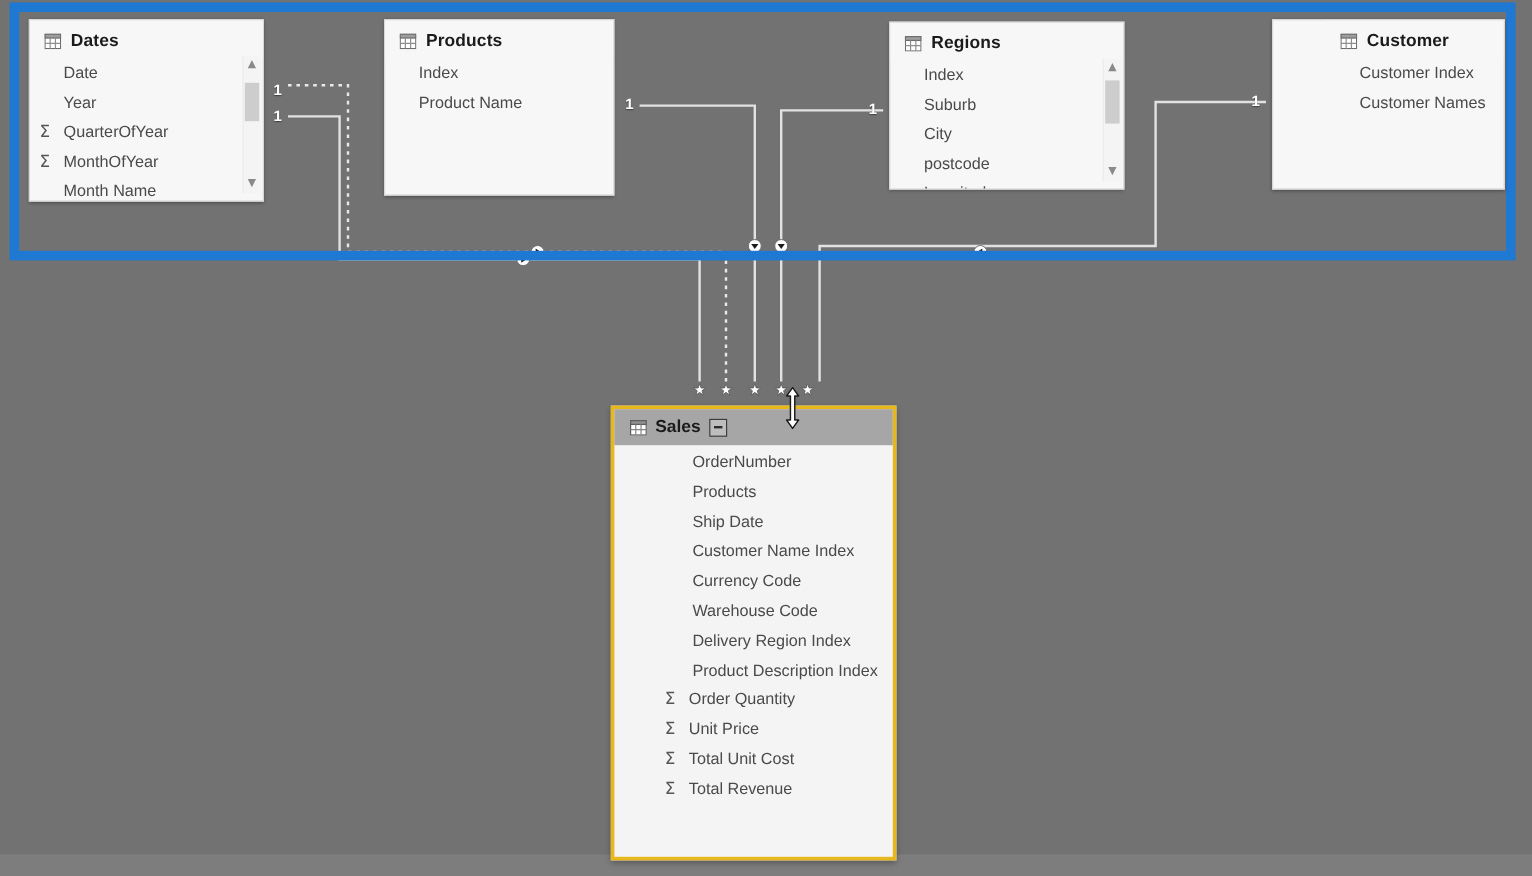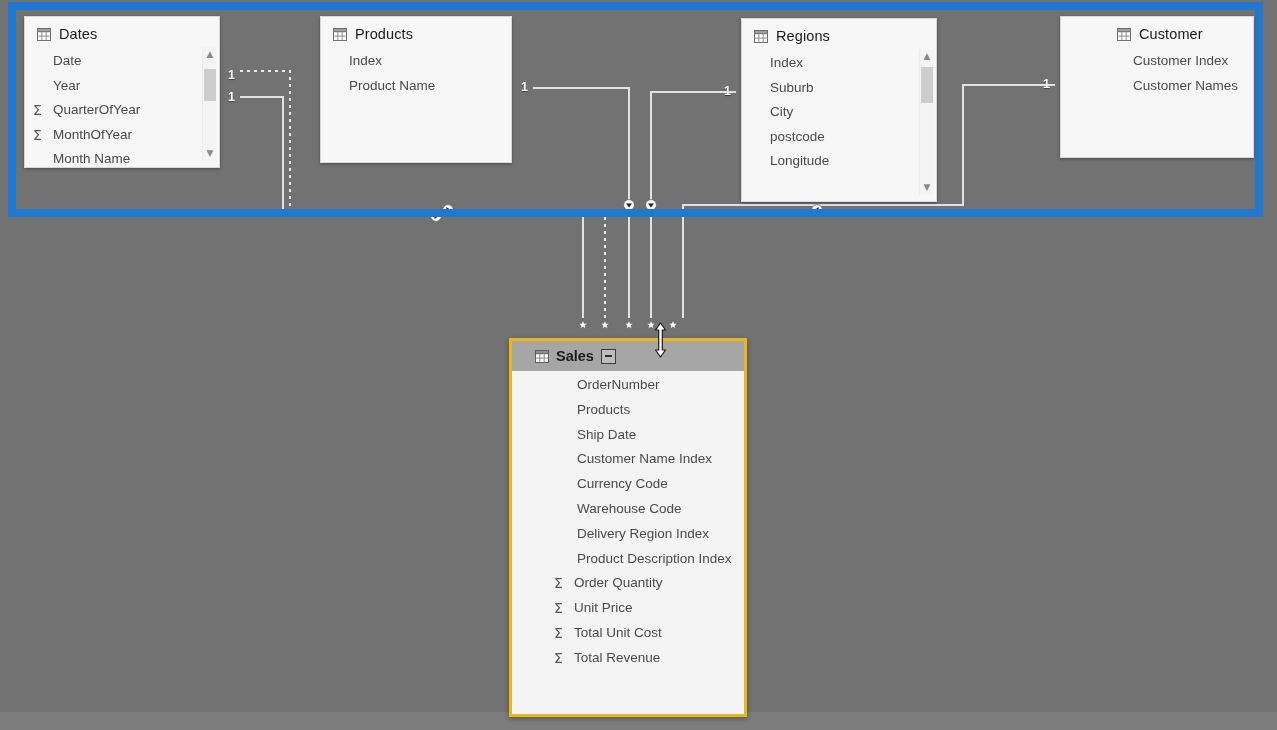--- a/index.html
+++ b/index.html
@@ -68,21 +68,21 @@
   }
   .tbl-head {
     display: flex;
     align-items: center;
     gap: 8px;
     padding: 9px 10px 7px 12px;
     background: #f7f7f7;
   }
   .tbl-head .tbl-title {
     font-size: 14.5px;
-    font-weight: normal;
+    font-weight: bold;
     color: #1b1b1b;
     letter-spacing: .1px;
     white-space: nowrap;
   }
   .grid-icon {
     width: 14px;
     height: 13px;
     flex: 0 0 auto;
     display: block;
   }
@@ -145,21 +145,21 @@
     box-sizing: border-box;
     border: 3px solid #e8b71b;
     background: #f4f4f4;
     box-shadow: 0 2px 5px rgba(0,0,0,.3);
   }
   #tbl-sales .sales-head {
     display: flex;
     align-items: center;
     gap: 7px;
     height: 30px;
-    padding: 0 10px 0 23px;
+    padding: 0 10px 0 13px;
     background: #a6a6a6;
     box-sizing: border-box;
   }
   #tbl-sales .sales-head .tbl-title {
     font-size: 14.5px;
     font-weight: bold;
     color: #1b1b1b;
   }
   .collapse-box {
     width: 15px;
@@ -315,21 +315,21 @@
   <div class="field-list">
     <div class="field">
       <span class="fname">Index</span>
     </div>
     <div class="field">
       <span class="fname">Product Name</span>
     </div>
   </div>
 </div>
 
-<div class="tbl plain" id="tbl-regions" style="left:741px; top:18px; width:196px; height:184px;">
+<div class="tbl plain" id="tbl-regions" style="left:741px; top:18px; width:196px; height:140px;">
   <div class="tbl-head">
     <svg class="grid-icon" viewBox="0 0 14 13">
       <rect x="0.5" y="0.5" width="13" height="12" fill="#ffffff" stroke="#6d6d6d"></rect>
       <rect x="0.5" y="0.5" width="13" height="3.2" fill="#9e9e9e" stroke="#6d6d6d"></rect>
       <line x1="4.8" y1="3.7" x2="4.8" y2="12.5" stroke="#8e8e8e"></line>
       <line x1="9.2" y1="3.7" x2="9.2" y2="12.5" stroke="#8e8e8e"></line>
       <line x1="0.5" y1="8.1" x2="13.5" y2="8.1" stroke="#8e8e8e"></line>
     </svg>
     <span class="tbl-title">Regions</span>
   </div>

